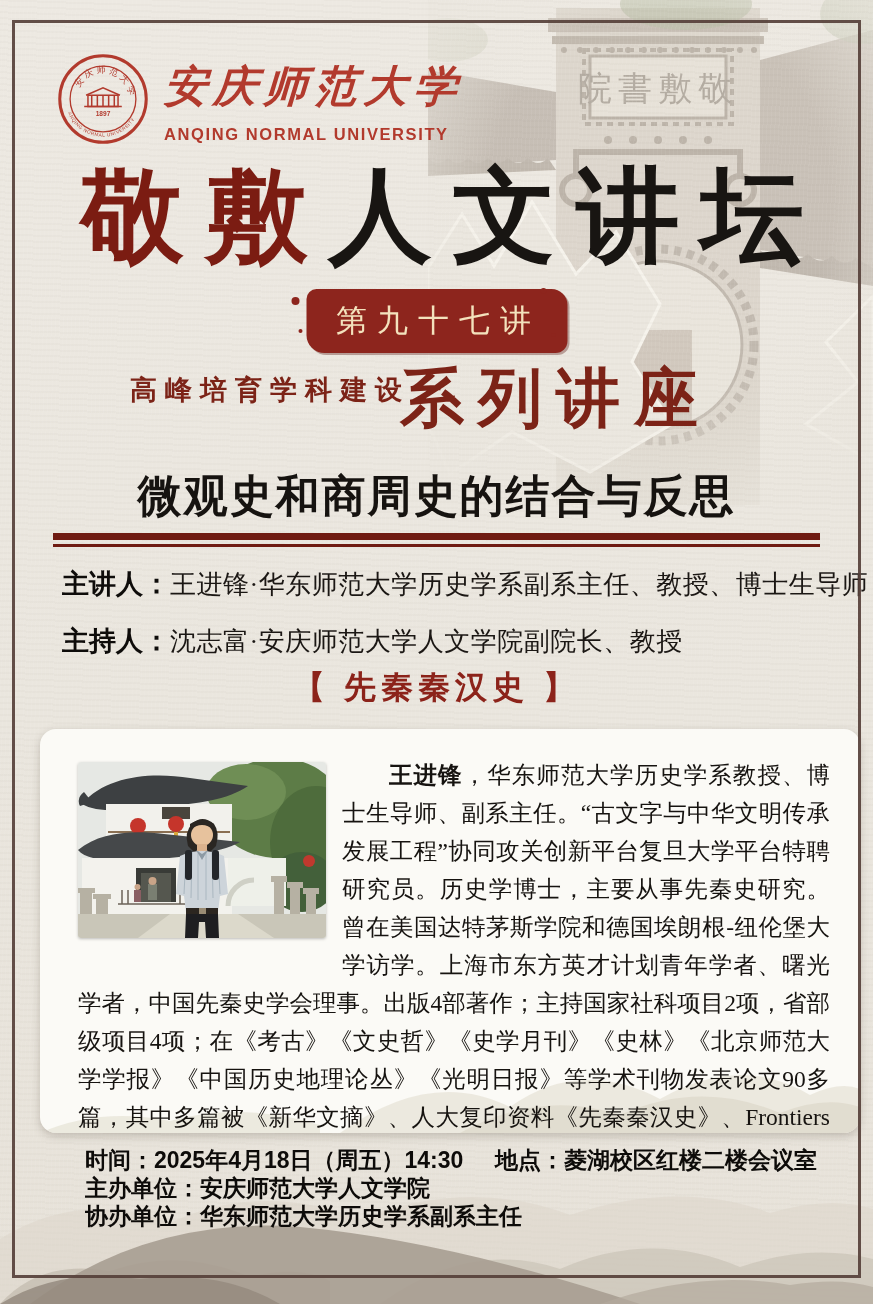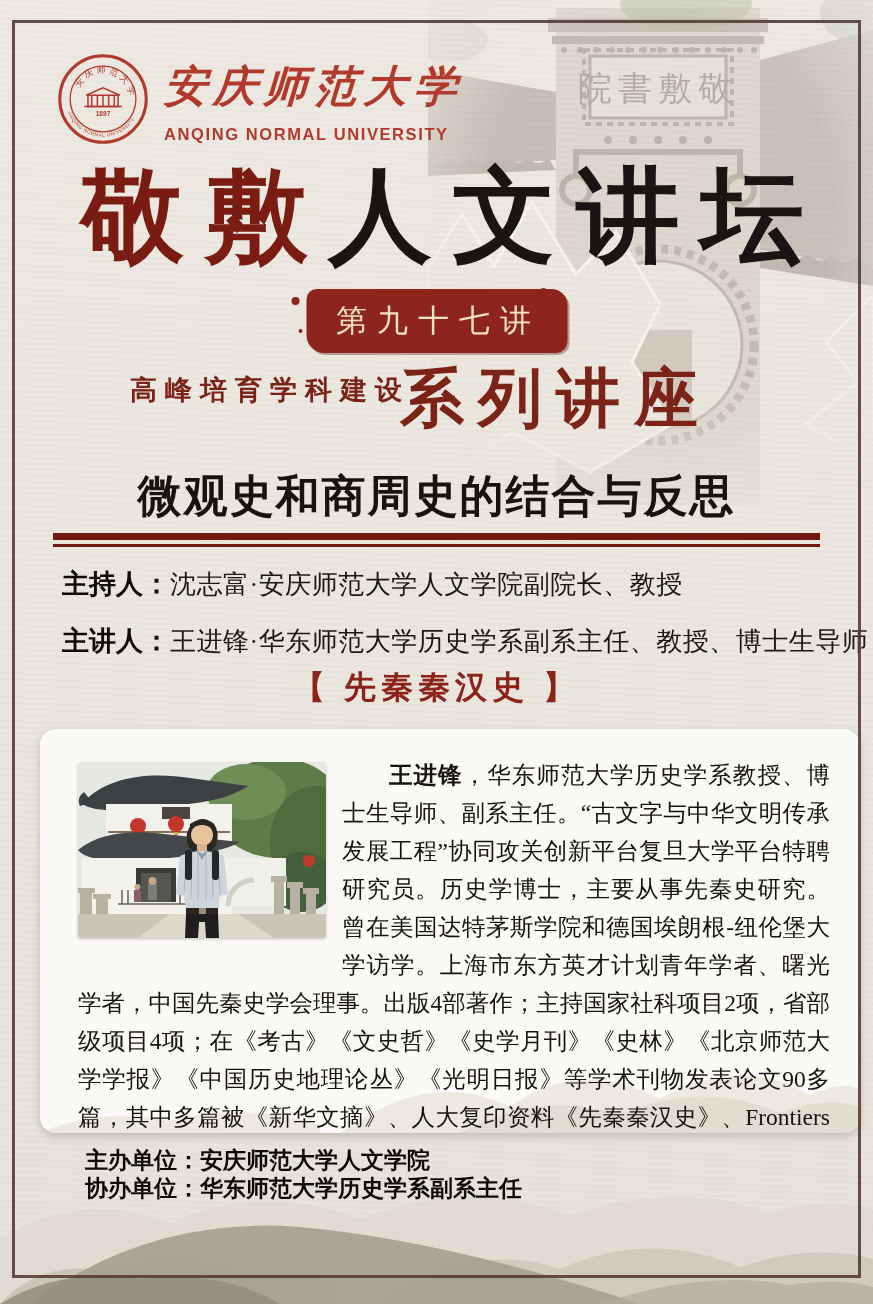--- a/index.html
+++ b/index.html
@@ -215,24 +215,24 @@
     <div class="tagline">高峰培育学科建设</div>
   </div>
   <div class="series-big">系列讲座</div>
 
   <div class="lecture-title">微观史和商周史的结合与反思</div>
   <div class="rule-thick"></div>
   <div class="rule-thin"></div>
 
   <div class="people">
     <div class="person-row">
+      <span class="person-label">主讲人：</span><span class="person-value">王进锋·华东师范大学历史学系副系主任、教授、博士生导师</span>
+    </div>
+    <div class="person-row">
       <span class="person-label">主持人：</span><span class="person-value">沈志富·安庆师范大学人文学院副院长、教授</span>
-    </div>
-    <div class="person-row">
-      <span class="person-label">主讲人：</span><span class="person-value">王进锋·华东师范大学历史学系副系主任、教授、博士生导师</span>
     </div>
   </div>
 
   <div class="profile-heading">【 先秦秦汉史 】</div>
 
   <div class="bio-card">
     <svg class="card-watermark" viewBox="0 0 820 130" aria-hidden="true">
       <path d="M300,130 Q390,64 470,104 Q540,54 620,96 Q700,50 770,92 Q800,78 820,86 L820,130 Z" fill="#e9e5da" opacity="0.8"></path>
       <path d="M420,130 Q500,86 580,112 Q660,76 740,110 Q785,92 820,104 L820,130 Z" fill="#ddd7c9" opacity="0.7"></path>
       <path d="M0,130 Q60,104 130,118 Q200,98 280,122 L280,130 Z" fill="#e6e2d6" opacity="0.7"></path>
@@ -316,20 +316,24 @@
           <rect x="121" y="146" width="7" height="6" fill="#9a8c74"></rect>
           <path d="M108,152 L140,152 L141,176 L128,176 L127,160 L121,160 L120,176 L107,176 Z" fill="#1e1e21"></path>
         </g>
       </svg>
       <p><span class="bio-name">王进锋</span><span>，华东师范大学历史学系教授、博士生导师、副系主任。“古文字与中华文明传承发展工程”协同攻关创新平台复旦大学平台特聘研究员。历史学博士，主要从事先秦史研究。曾在美国达特茅斯学院和德国埃朗根-纽伦堡大学访学。上海市东方英才计划青年学者、曙光学者，中国先秦史学会理事。出版4部著作；主持国家社科项目2项，省部级项目4项；在《考古》《文史哲》《史学月刊》《史林》《北京师范大学学报》《中国历史地理论丛》《光明日报》等学术刊物发表论文90多篇，其中多篇被《新华文摘》、人大复印资料《先秦秦汉史》、Frontiers of History in China全文转载。</span></p>
     </div>
   </div>
 
   <div class="footer">
     <div class="footer-row">
+      <span>时间：</span><span>2025年4月18日（周五）14:30</span>
+      <span class="footer-place"><span>地点：</span><span>菱湖校区红楼二楼会议室</span></span>
+    </div>
+    <div class="footer-row">
       <span>主办单位：</span><span>安庆师范大学人文学院</span>
     </div>
     <div class="footer-row">
       <span>协办单位：</span><span>华东师范大学历史学系副系主任</span>
     </div>
   </div>
 
   <svg class="mountains" viewBox="0 0 873 185" aria-hidden="true">
     <path d="M0,120 Q80,70 170,104 Q260,62 360,100 Q470,58 570,96 Q680,60 770,94 Q830,76 873,90 L873,185 L0,185 Z" fill="#ddd6cb" opacity="0.55"></path>
     <path d="M380,185 Q470,120 560,150 Q650,110 740,148 Q810,124 873,140 L873,185 Z" fill="#c7bfb2" opacity="0.6"></path>

